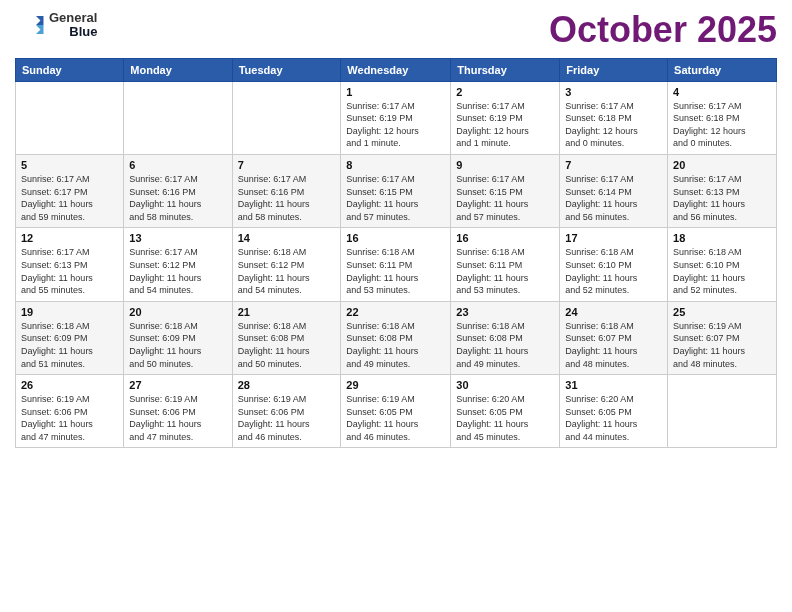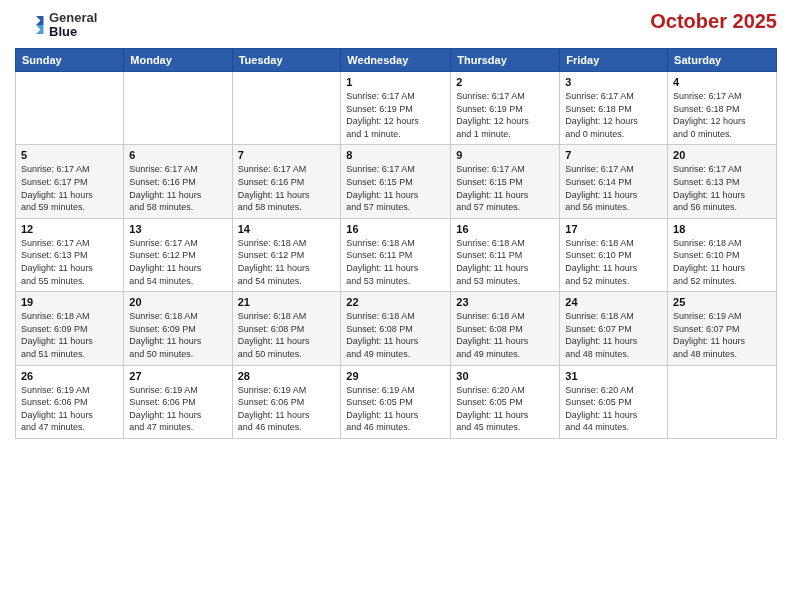--- a/index.html
+++ b/index.html
@@ -26,35 +26,36 @@
       display: flex;
       align-items: center;
       gap: 0;
     }
     .logo-text {
       display: flex;
       flex-direction: column;
       font-size: 13px;
       font-weight: bold;
       line-height: 1.1;
+      text-align: right;
     }
     .logo-general { color: #333; }
     .logo-blue { color: #0f172a; }
     .logo-icon {
       width: 30px;
       height: 30px;
       margin-right: 4px;
     }
     .title-block {
       text-align: right;
     }
     .title-block h1 {
-      font-size: 20px;
+      font-size: 36px;
       font-weight: bold;
-      color: #b91c1c;
+      color: #701a75;
       line-height: 1.1;
     }
     .title-block h2 {
       font-size: 14px;
       font-weight: normal;
       color: #444;
     }
     .calendar {
       width: 100%;
       border-collapse: collapse;

